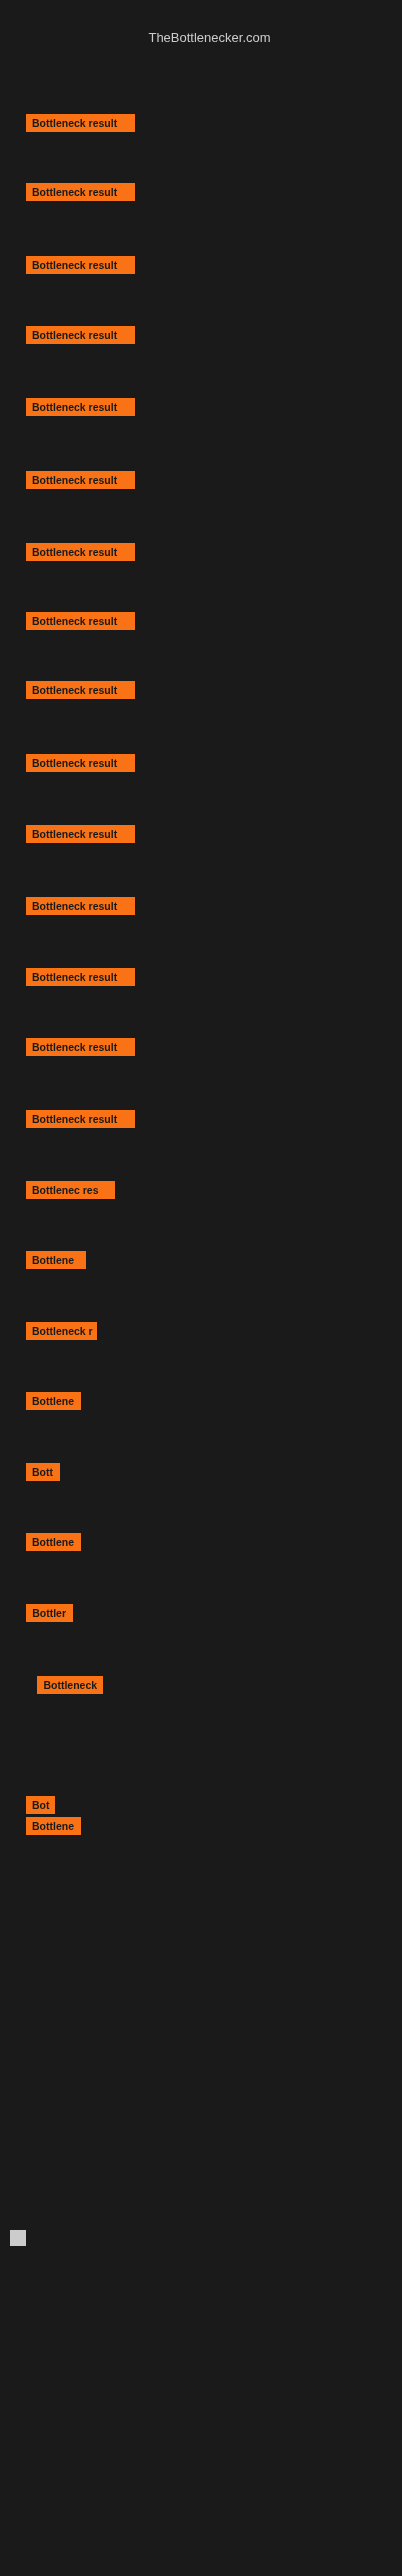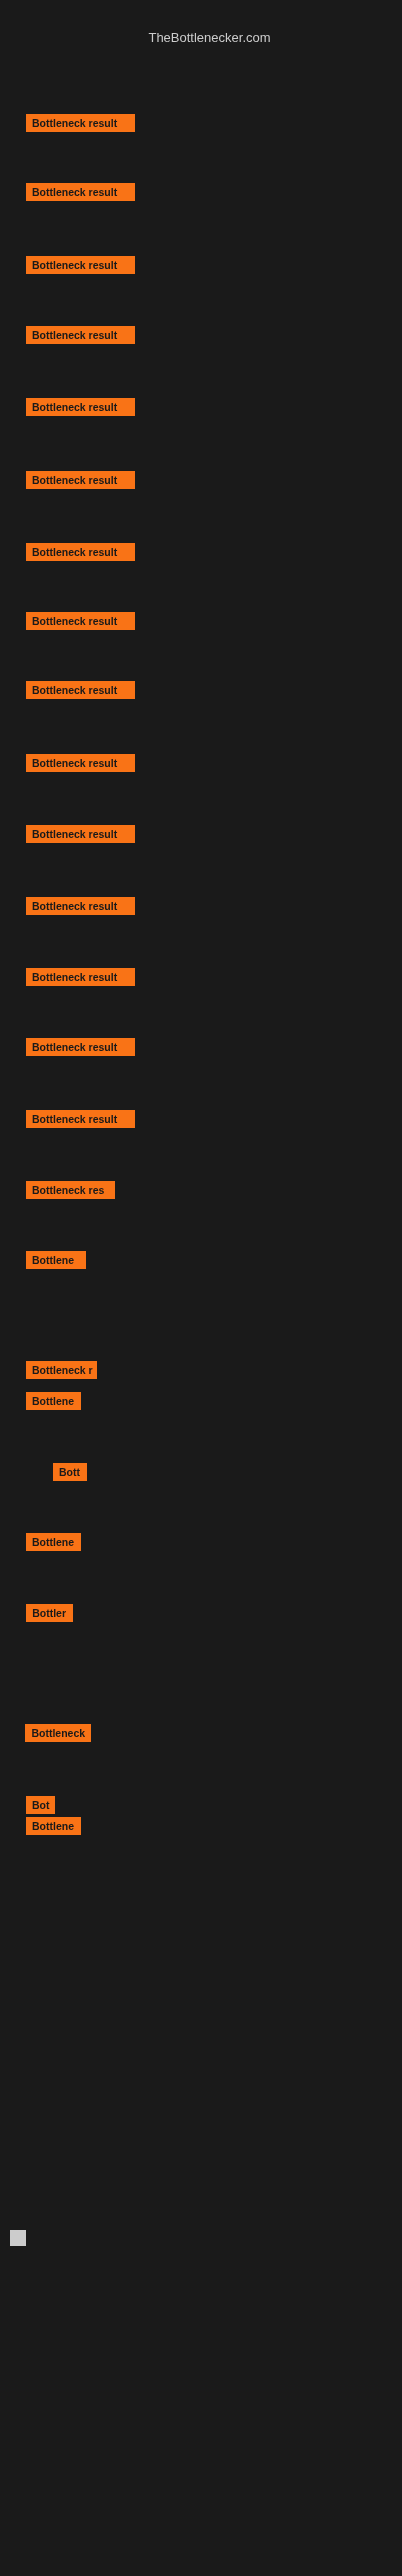--- a/index.html
+++ b/index.html
@@ -60,26 +60,26 @@
     <div style="position: absolute; top: 403px; left: 1.6px;"><div class="bottleneck-item" style="max-width: 109px; width: 109px;">Bottleneck result</div></div>
     <div style="position: absolute; top: 475px; left: 1.6px;"><div class="bottleneck-item" style="max-width: 109px; width: 109px;">Bottleneck result</div></div>
     <div style="position: absolute; top: 544px; left: 1.6px;"><div class="bottleneck-item" style="max-width: 109px; width: 109px;">Bottleneck result</div></div>
     <div style="position: absolute; top: 613px; left: 1.6px;"><div class="bottleneck-item" style="max-width: 109px; width: 109px;">Bottleneck result</div></div>
     <div style="position: absolute; top: 686px; left: 1.6px;"><div class="bottleneck-item" style="max-width: 109px; width: 109px;">Bottleneck result</div></div>
     <div style="position: absolute; top: 757px; left: 1.6px;"><div class="bottleneck-item" style="max-width: 109px; width: 109px;">Bottleneck result</div></div>
     <div style="position: absolute; top: 829px; left: 1.6px;"><div class="bottleneck-item" style="max-width: 109px; width: 109px;">Bottleneck result</div></div>
     <div style="position: absolute; top: 900px; left: 1.6px;"><div class="bottleneck-item" style="max-width: 109px; width: 109px;">Bottleneck result</div></div>
     <div style="position: absolute; top: 970px; left: 1.6px;"><div class="bottleneck-item" style="max-width: 109px; width: 109px;">Bottleneck result</div></div>
     <div style="position: absolute; top: 1042px; left: 1.6px;"><div class="bottleneck-item" style="max-width: 109px; width: 109px;">Bottleneck result</div></div>
-    <div style="position: absolute; top: 1113px; left: 1.6px;"><div class="bottleneck-item" style="max-width: 89px; width: 89px;">Bottleneck res</div></div>
+    <div style="position: absolute; top: 1113px; left: 1.6px;"><div class="bottleneck-item" style="max-width: 89px; width: 89px;">Bottlenec res</div></div>
     <div style="position: absolute; top: 1183px; left: 1.6px;"><div class="bottleneck-item" style="max-width: 60px; width: 60px;">Bottlene</div></div>
-    <div style="position: absolute; top: 1254px; left: 1.6px;"><div class="bottleneck-item" style="max-width: 71px; width: 71px; margin-top: 39px;">Bottleneck r</div></div>
+    <div style="position: absolute; top: 1254px; left: 1.6px;"><div class="bottleneck-item" style="max-width: 71px; width: 71px;">Bottleneck r</div></div>
     <div style="position: absolute; top: 1324px; left: 1.6px;"><div class="bottleneck-item" style="max-width: 55px; width: 55px;">Bottlene</div></div>
-    <div style="position: absolute; top: 1395px; left: 1.6px; margin-left: 27px;"><div class="bottleneck-item" style="max-width: 34px; width: 34px;">Bott</div></div>
+    <div style="position: absolute; top: 1395px; left: 1.6px;"><div class="bottleneck-item" style="max-width: 34px; width: 34px;">Bott</div></div>
     <div style="position: absolute; top: 1465px; left: 1.6px;"><div class="bottleneck-item" style="max-width: 55px; width: 55px;">Bottlene</div></div>
     <div style="position: absolute; top: 1536px; left: 1.6px;"><div class="bottleneck-item" style="max-width: 47px; width: 47px; text-align: center;">Bottler</div></div>
-    <div style="position: absolute; top: 1608px; left: 1px; margin-top: 48px;"><div class="bottleneck-item" style="max-width: 66px; width: 66px;">Bottleneck</div></div>
+    <div style="position: absolute; top: 1608px; left: 13px;"><div class="bottleneck-item" style="max-width: 66px; width: 66px;">Bottleneck</div></div>
     <div style="position: absolute; top: 1728px; left: 1.6px;"><div class="bottleneck-item" style="max-width: 29px; width: 29px;">Bot</div></div>
     <div style="position: absolute; top: 1749px; left: 1.6px;"><div class="bottleneck-item" style="max-width: 55px; width: 55px;">Bottlene</div></div>
   </div>
 
 <div class="cursor-line" style="top: 2222px;"></div>
 
 
 </body></html>

